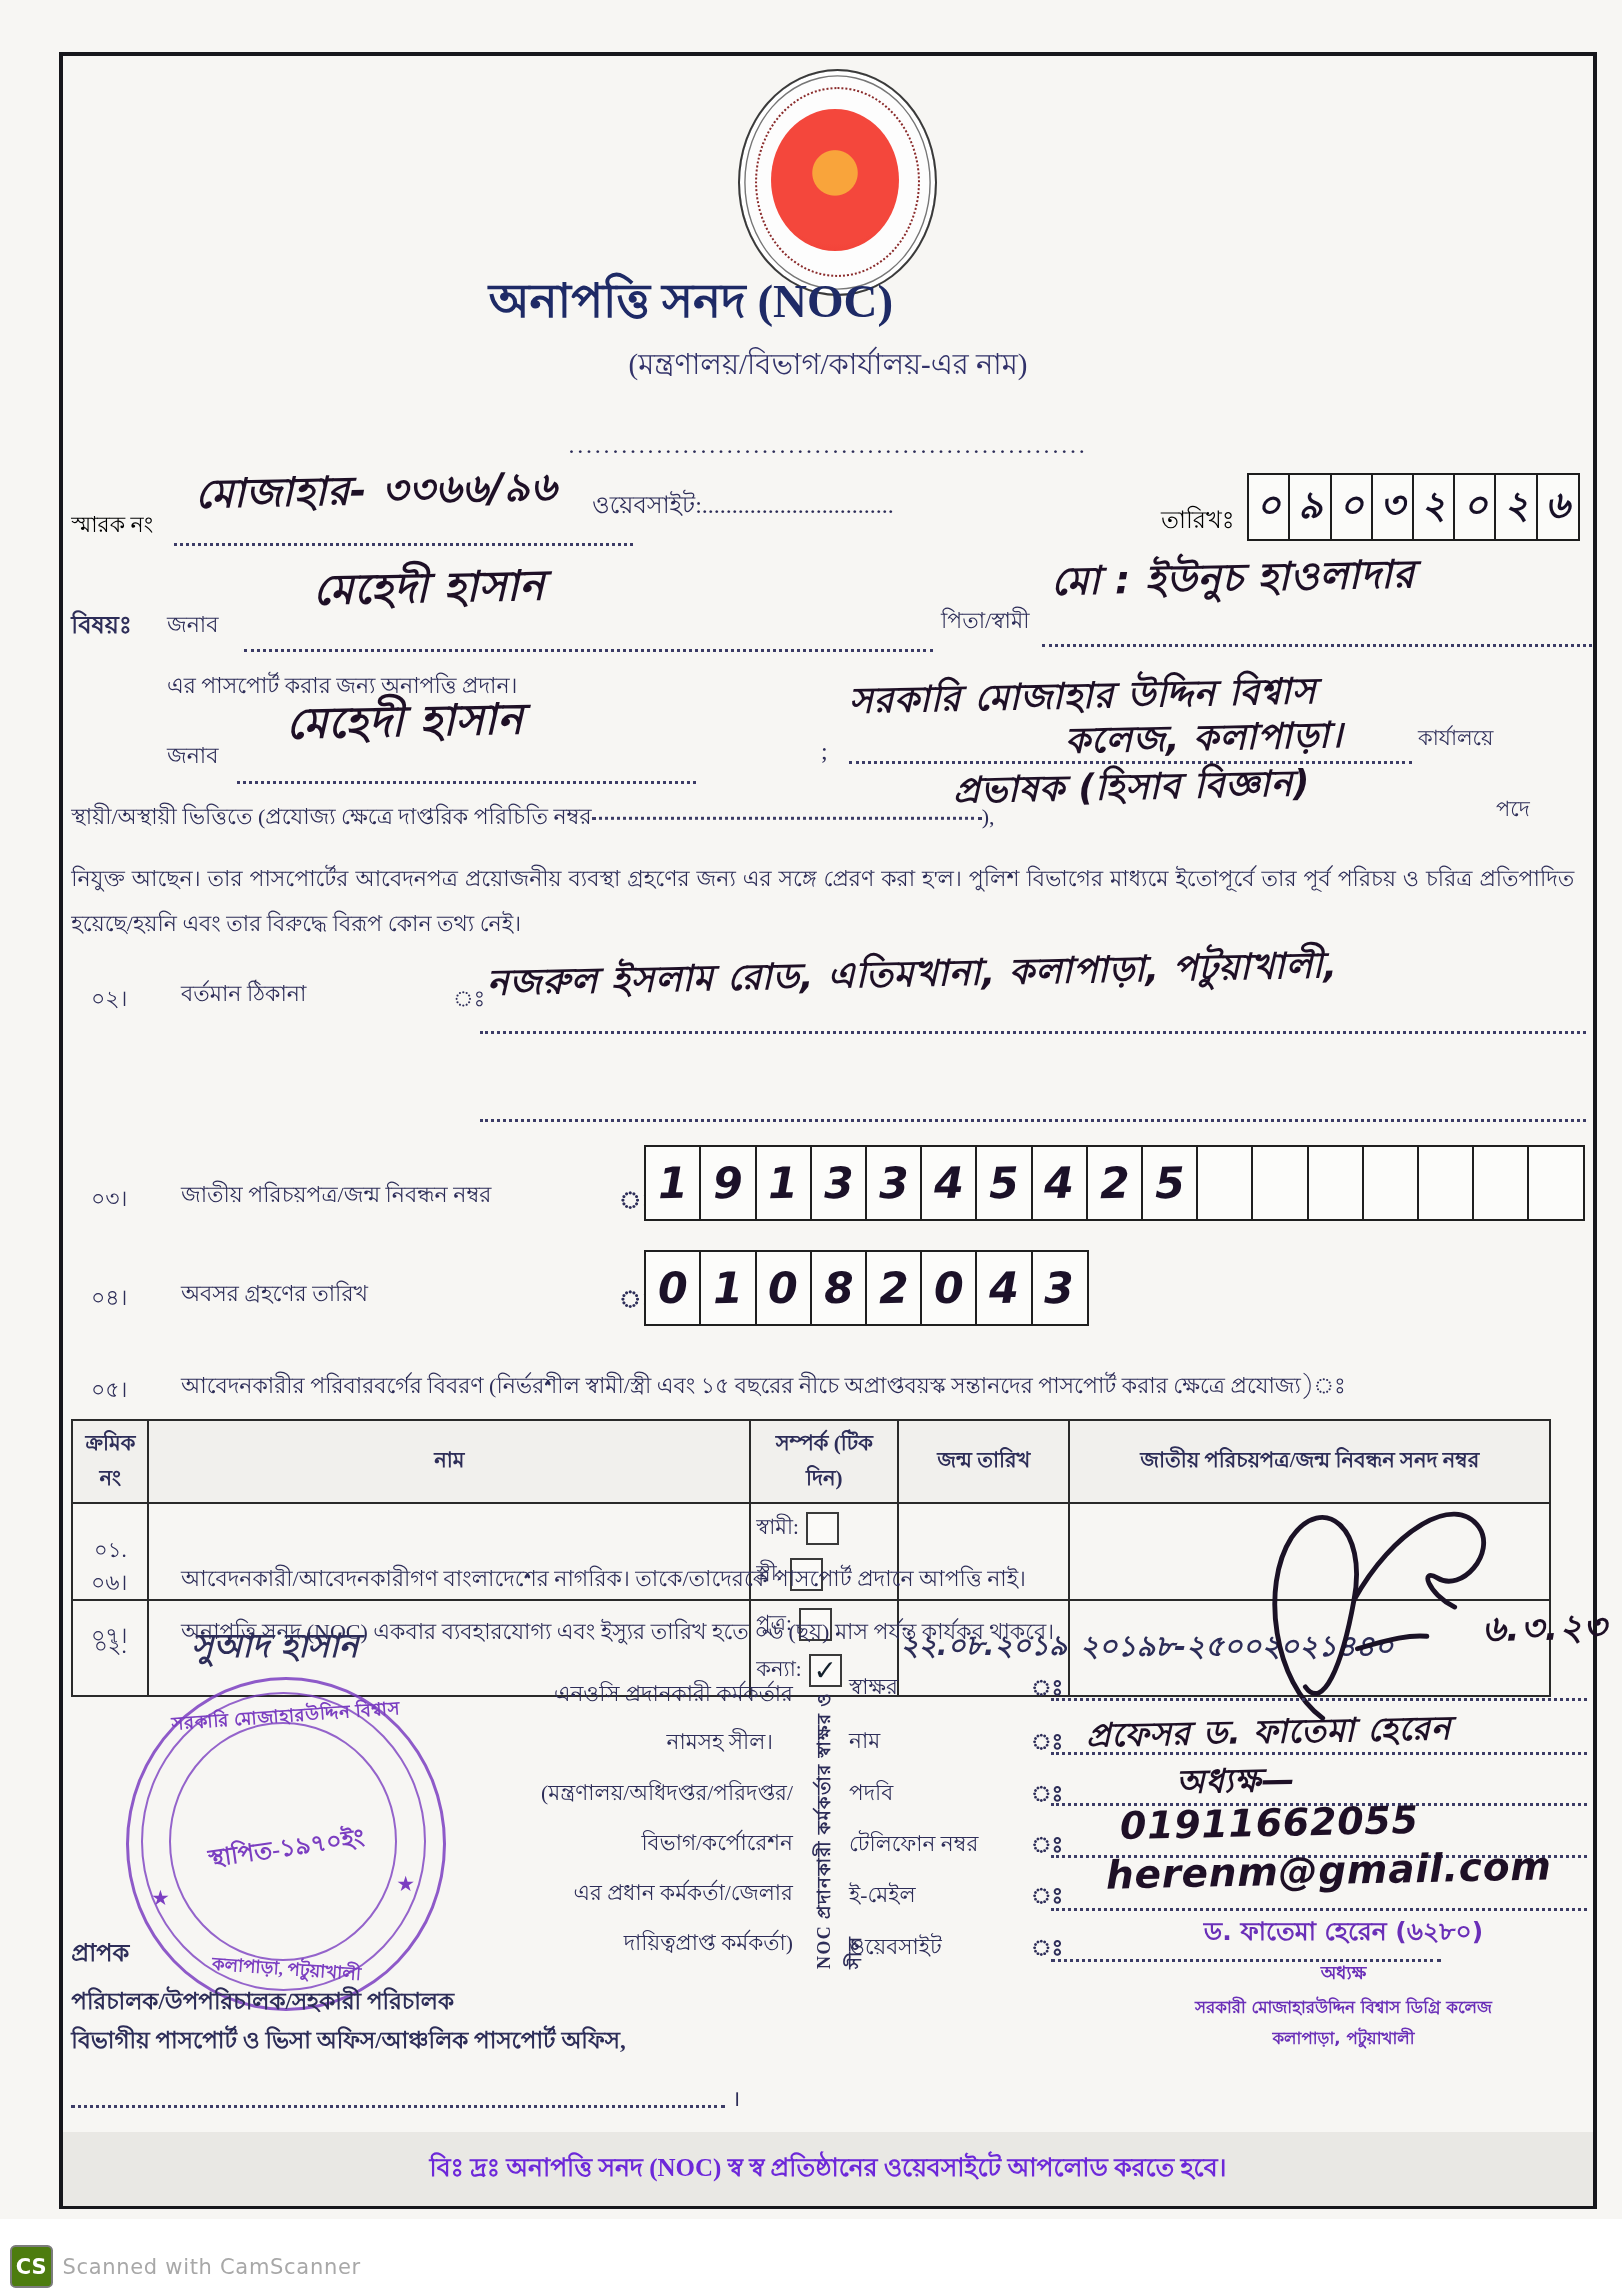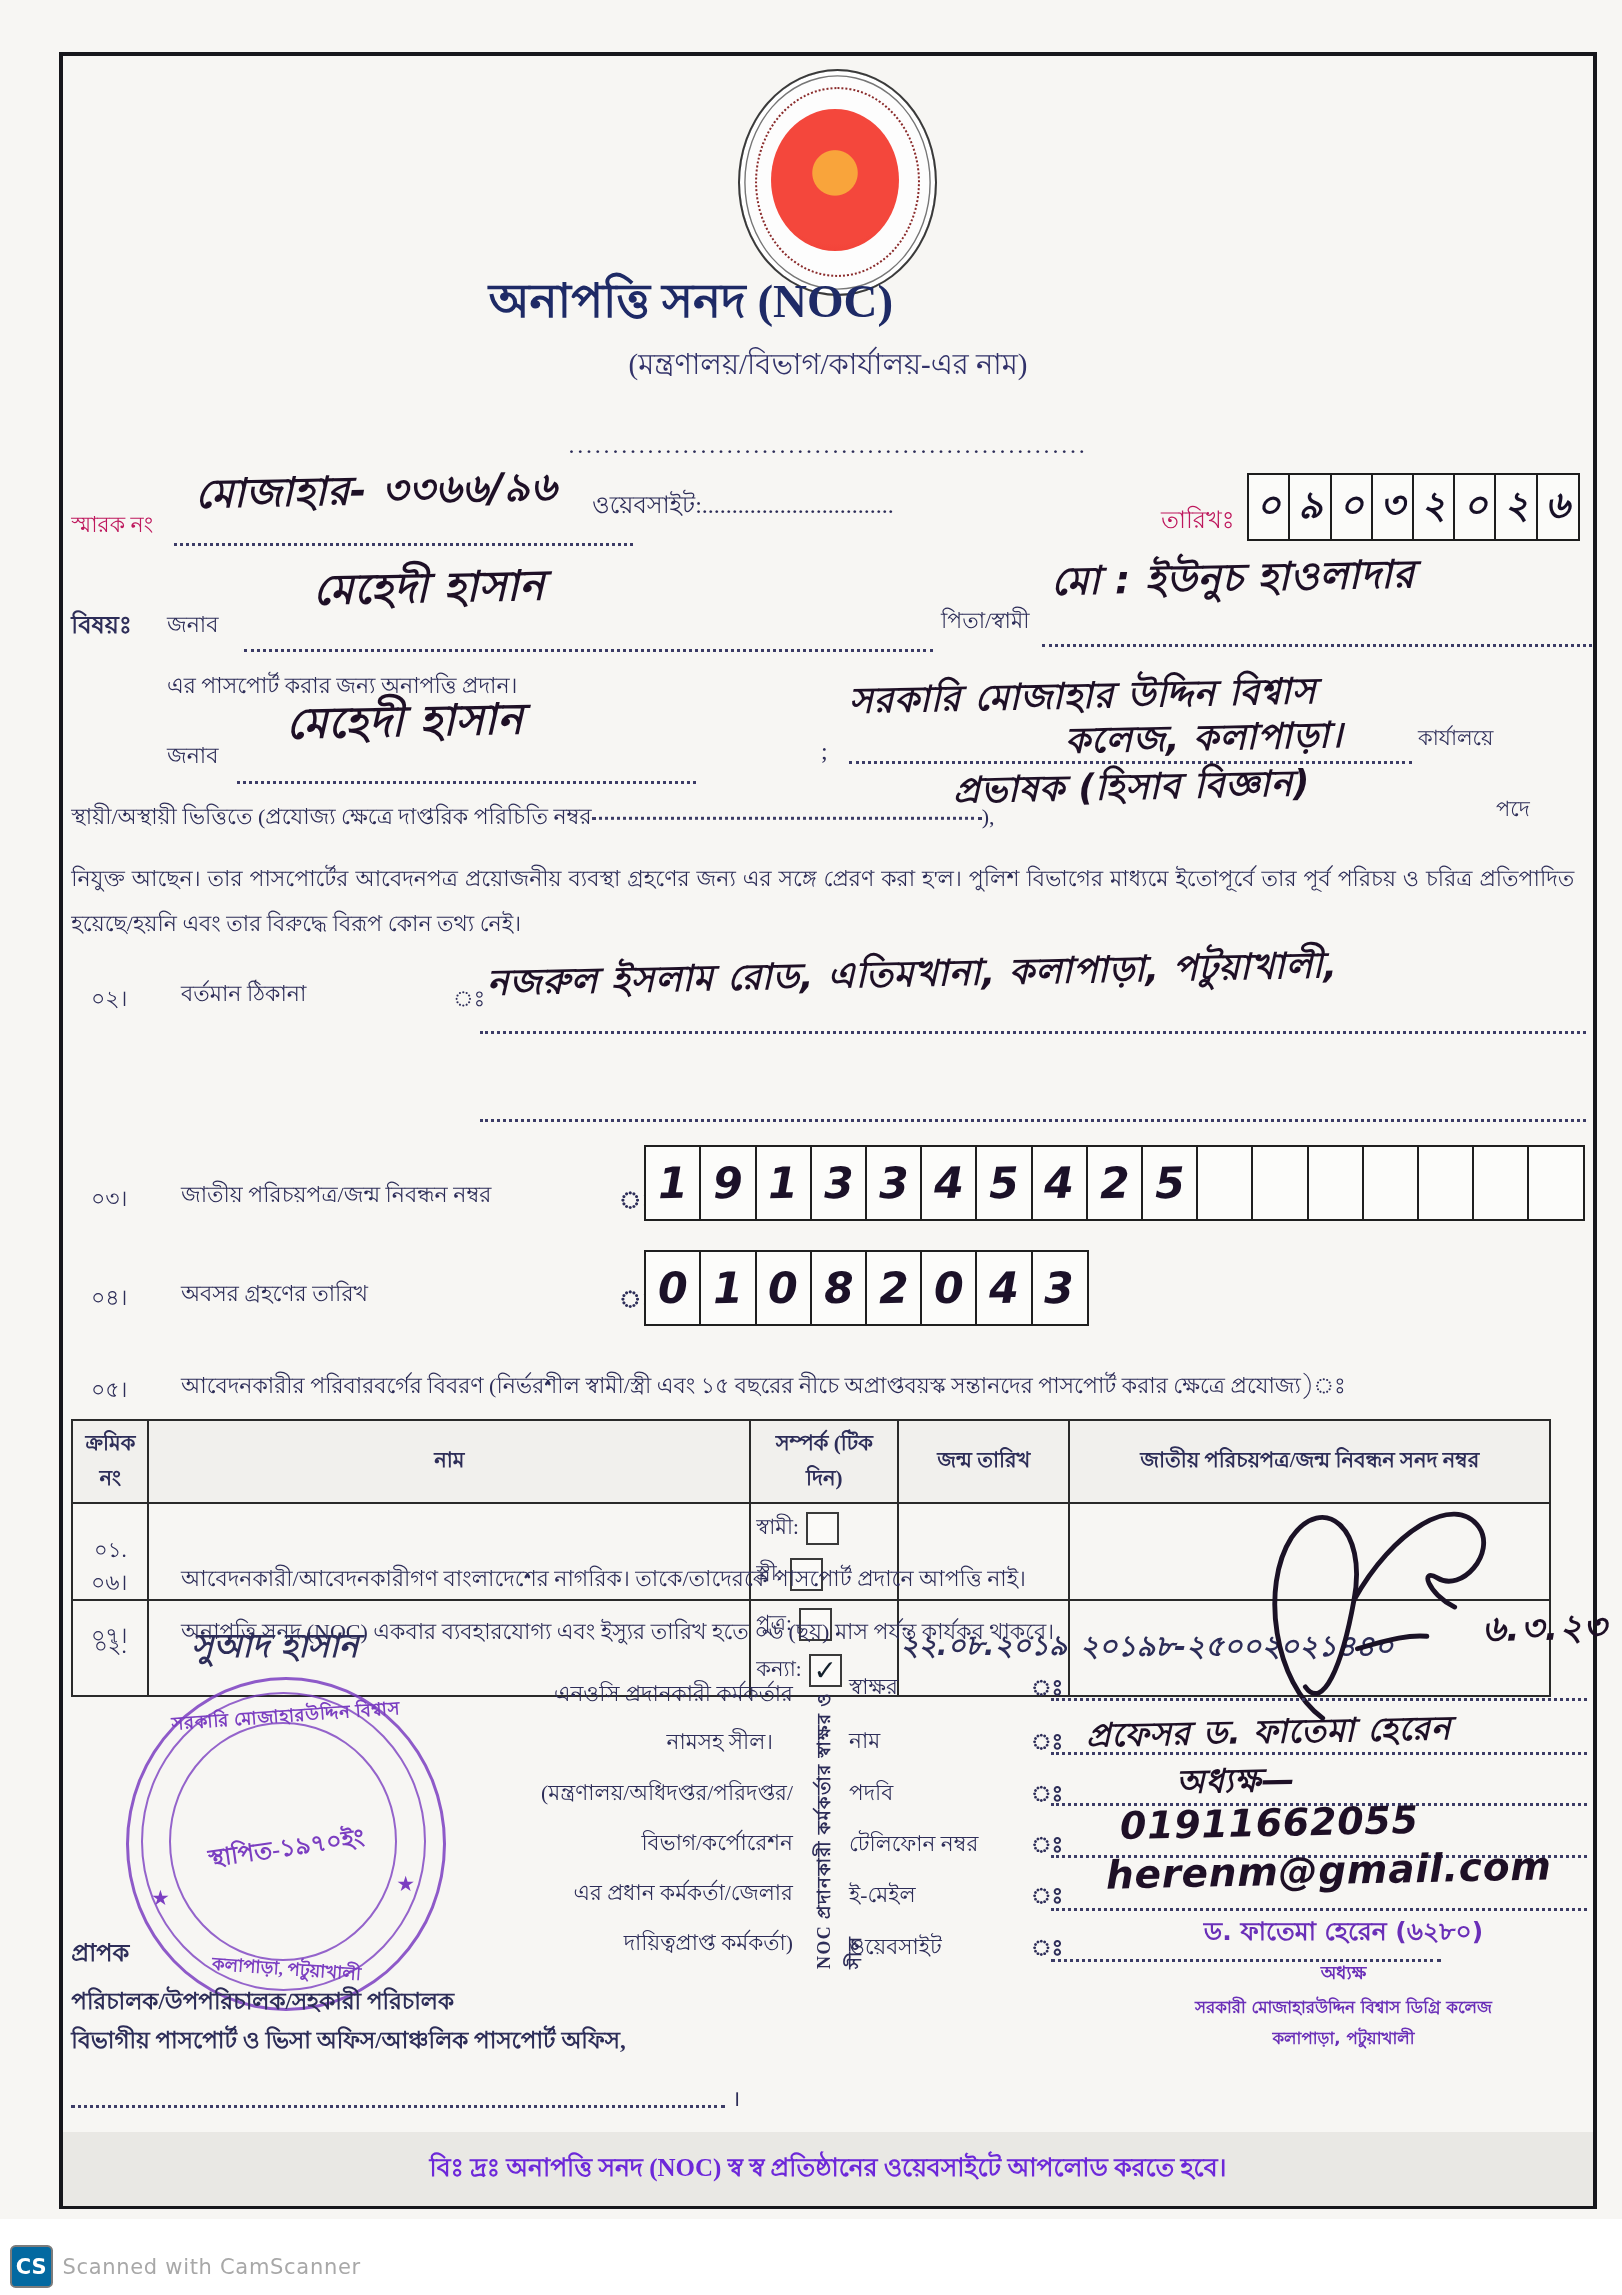--- a/index.html
+++ b/index.html
@@ -2,21 +2,21 @@
 <html style="font-size:11px"><head>
 <meta charset="utf-8">
 <style>
   html,body{margin:0;padding:0;background:#ffffff;}
   .stage{position:relative;width:1622px;height:2295px;background:#ffffff;
          font-family:"Liberation Serif","DejaVu Serif",serif;color:#2d2d58;overflow:hidden;}
   .paper{position:absolute;left:0;top:0;width:1622px;height:2219px;background:#f7f6f3;}
   .frame{position:absolute;left:59px;top:52px;width:1530px;height:2149px;
          border:4.2px solid #17171c;background:transparent;}
   .abs{position:absolute;}
-  .printed{color:#be185d;}
+  .printed{color:#000000;}
   .hand{font-family:"DejaVu Sans",sans-serif;font-style:italic;font-weight:600;color:#1e1026;
         transform:rotate(-1.2deg);letter-spacing:0.7px;}
   .dots{border-bottom:3.5px dotted #3c3c66;height:0;}
   
   .seal{left:668px;top:12.5px;width:209px;height:230px;}
   .seal .outer{position:absolute;left:7px;top:0;width:195px;height:223px;border-radius:50%;
                background:#fdfdfd;border:2.8px solid #3a3a3a;box-shadow:inset 0 0 0 4.2px #fff, inset 0 0 0 5.6px #777;}
   .seal .ring{position:absolute;left:24px;top:18px;width:161px;height:186px;border-radius:50%;
               border:2.1px dotted #8a2b2b;}
   .seal .red{position:absolute;left:40px;top:40px;width:128px;height:142px;border-radius:50%;
@@ -136,21 +136,21 @@
   .rcp1{left:8.3px;top:1927px;font-size:23px;font-weight:bold;}
   .rcp2{left:8.3px;top:1966px;font-size:23px;font-weight:bold;}
   .rcp-dots{left:8.3px;top:2049px;width:654px;}
   .rcp-end{left:669px;top:2026px;font-size:22px;}
   
   .band{left:0px;top:2076px;width:1530px;height:74px;background:#e9e8e4;display:flex;
         align-items:center;justify-content:center;}
   .band .note{font-size:25px;font-weight:bold;color:#6d28d9;}
   
   .cam{position:absolute;left:9.7px;top:2245px;display:flex;align-items:center;gap:9.7px;color:#a8a8a8;}
-  .cam .csicon{width:39px;height:39px;background:#0369a1;border-radius:5.6px;color:#ffffff;
+  .cam .csicon{width:39px;height:39px;background:#4d7c0f;border-radius:5.6px;color:#ffffff;
                font-family:"DejaVu Sans",sans-serif;font-weight:bold;font-size:21px;
                display:flex;align-items:center;justify-content:center;border:2.1px solid #7c7c7c;}
   .cam .cstext{font-family:"DejaVu Sans",sans-serif;font-size:21px;letter-spacing:0.7px;}
 </style>
 </head>
 <body>
 
 <div class="stage">
   <div class="paper"></div>
   <div class="frame">

